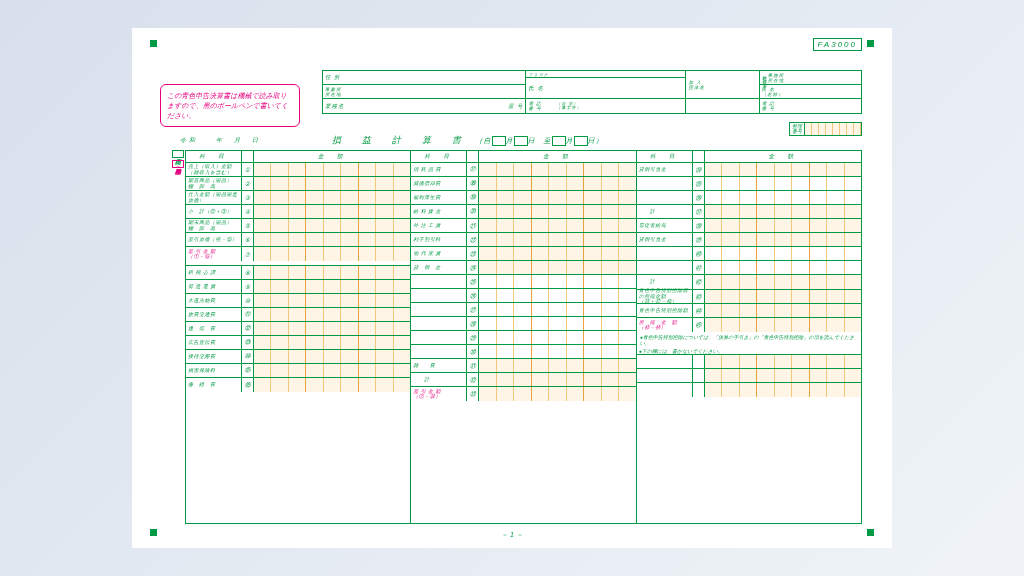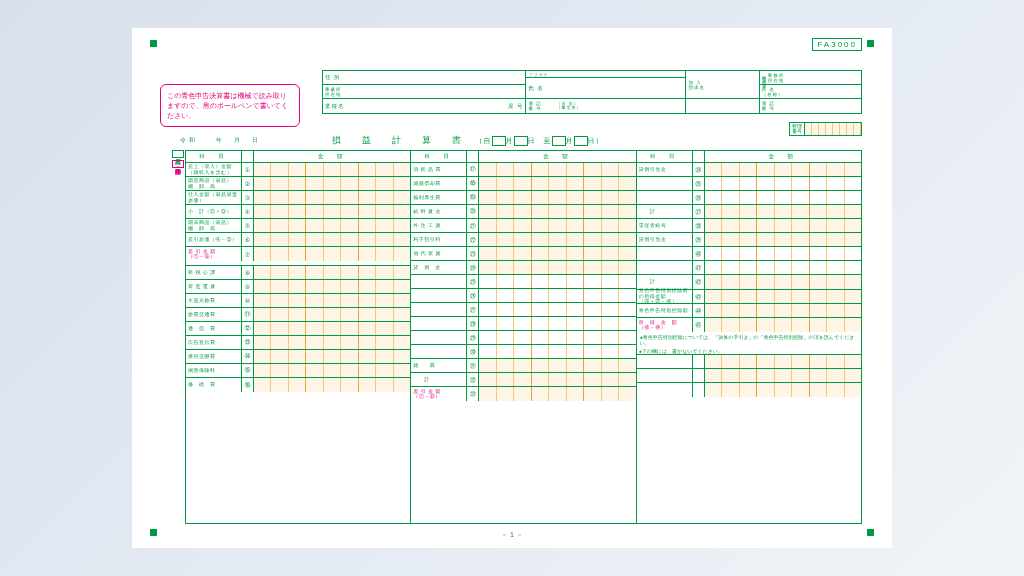--- a/index.html
+++ b/index.html
@@ -13,20 +13,21 @@
   height: 576px;
 }
 .paper {
   background: #fff;
   width: 760px;
   height: 520px;
   position: relative;
   padding: 24px 18px;
   font-size: 6px;
   color: #009944;
+  font-style: italic;
 }
 .corner { width: 7px; height: 7px; background: #009944; position: absolute; }
 .tl { top: 12px; left: 18px; }
 .tr { top: 12px; right: 18px; }
 .bl { bottom: 12px; left: 18px; }
 .br { bottom: 12px; right: 18px; }
 .formcode {
   position: absolute;
   top: 10px; right: 30px;
   border: 1px solid #009944;

